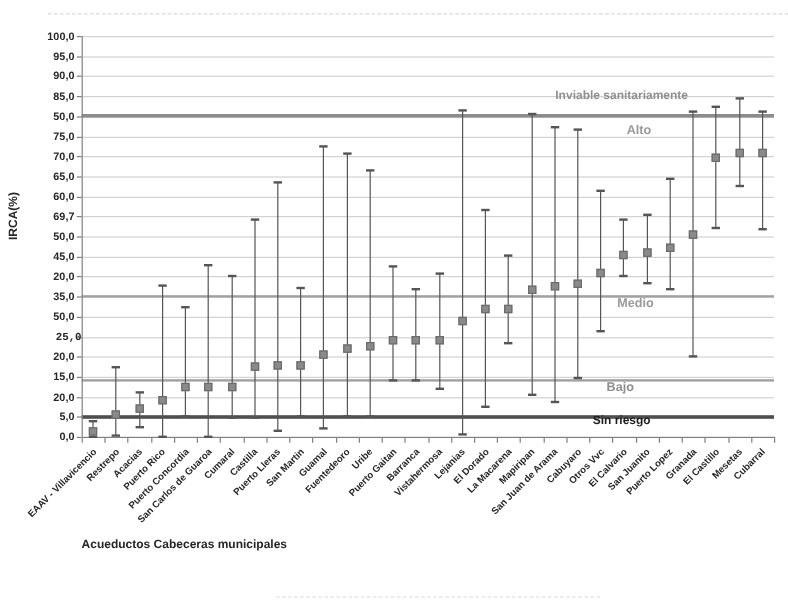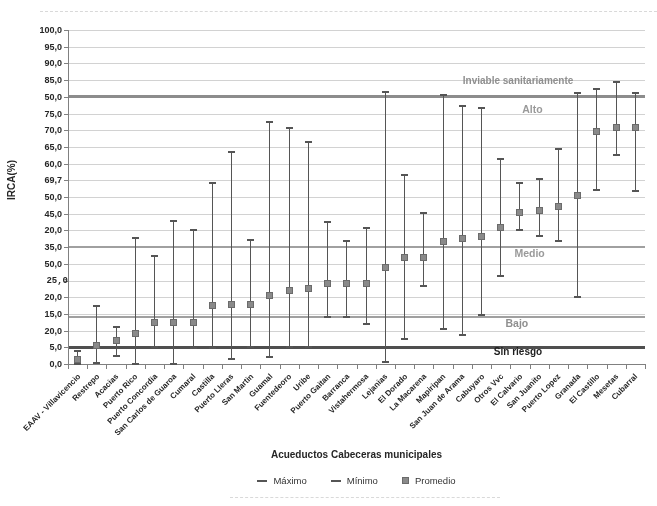--- a/index.html
+++ b/index.html
@@ -14,21 +14,21 @@
   .xtick{position:absolute;width:1px;height:4px;background:#808080;}
   .ylab{position:absolute;width:36px;text-align:right;font-size:9px;font-weight:bold;color:#262626;line-height:10px;}
   .xlab{position:absolute;width:170px;text-align:right;font-size:8px;font-weight:bold;color:#262626;
         transform:rotate(-45deg);transform-origin:100% 0;white-space:nowrap;line-height:9px;}
   .zonelab{position:absolute;transform:translate(-50%,-50%);font-weight:bold;white-space:nowrap;}
   .wline{position:absolute;width:1px;}
   .wcap{position:absolute;height:2px;}
   .wsq{position:absolute;width:7px;height:7px;}
   .ytitle{position:absolute;left:6px;top:200px;transform:rotate(-90deg);transform-origin:0 0;
           font-size:10px;font-weight:bold;color:#262626;white-space:nowrap;}
-  .xtitle{position:absolute;left:68px;width:577px;top:449px;text-align:center;
+  .xtitle{position:absolute;left:68px;width:577px;top:449px;text-align:left;
           font-size:10px;font-weight:bold;color:#262626;}
   #legend{position:absolute;left:68px;width:577px;top:475px;display:flex;justify-content:center;
           align-items:center;gap:24px;font-size:9.5px;color:#333;}
   .legitem{display:flex;align-items:center;gap:6px;}
   .legdash{width:10px;height:2px;background:#555;}
   .legsq{width:7px;height:7px;background:#8a8a8a;border:1px solid #6b6b6b;box-sizing:border-box;}
   .border-dash{position:absolute;height:0;border-top:1px dashed #d9d9d9;}
 </style>
 </head>
 <body>
@@ -286,28 +286,14 @@
       <div class="xlab" style="left: 424.917px; top: 372px;">El Castillo</div>
       <div class="xlab" style="left: 444.15px; top: 372px;">Mesetas</div>
       <div class="xlab" style="left: 463.383px; top: 372px;">Cubarral</div>
       <div class="zonelab" style="left: 518.06px; top: 80.1px; color: rgb(143, 143, 143); font-size: 10px;">Inviable sanitariamente</div>
       <div class="zonelab" style="left: 532.485px; top: 109.158px; color: rgb(154, 154, 154); font-size: 10.5px;">Alto</div>
       <div class="zonelab" style="left: 529.6px; top: 253.112px; color: rgb(154, 154, 154); font-size: 10.5px;">Medio</div>
       <div class="zonelab" style="left: 516.906px; top: 323.252px; color: rgb(143, 143, 143); font-size: 10.5px;">Bajo</div>
       <div class="zonelab" style="left: 518.06px; top: 350.64px; color: rgb(31, 31, 31); font-size: 10px;">Sin riesgo</div>
     </div>
   <div class="xtitle">Acueductos Cabeceras municipales</div>
-  <div id="legend">
-    <div class="legitem">
-      <span class="legdash"></span>
-      <span>Máximo</span>
-    </div>
-    <div class="legitem">
-      <span class="legdash"></span>
-      <span>Mínimo</span>
-    </div>
-    <div class="legitem">
-      <span class="legsq"></span>
-      <span>Promedio</span>
-    </div>
-  </div>
   <div class="border-dash" style="left:230px;width:270px;top:497px;"></div>
 </div>
 
 </body></html>

